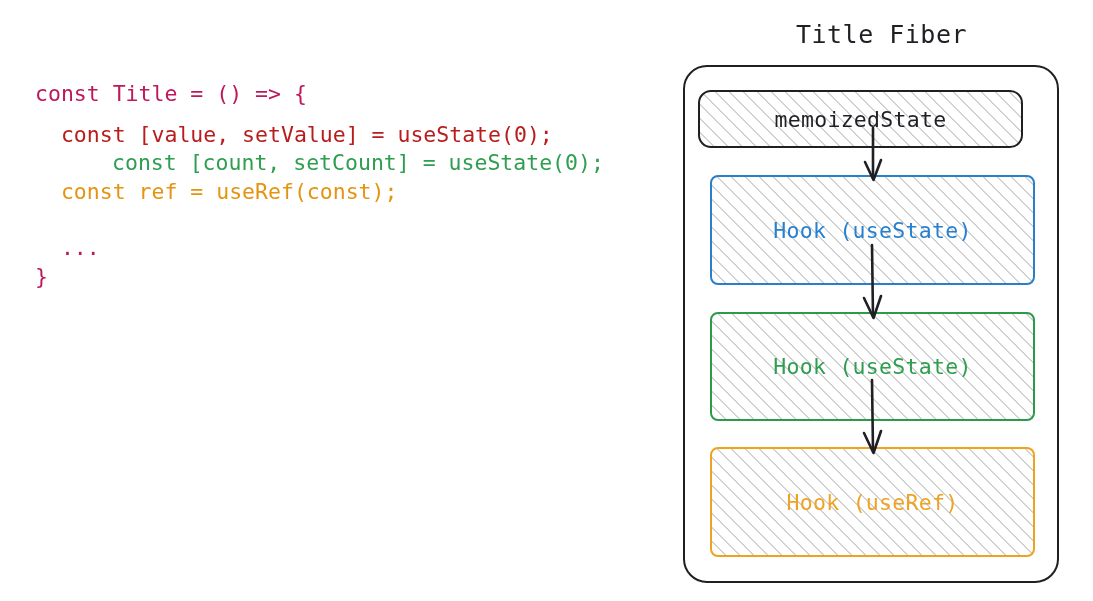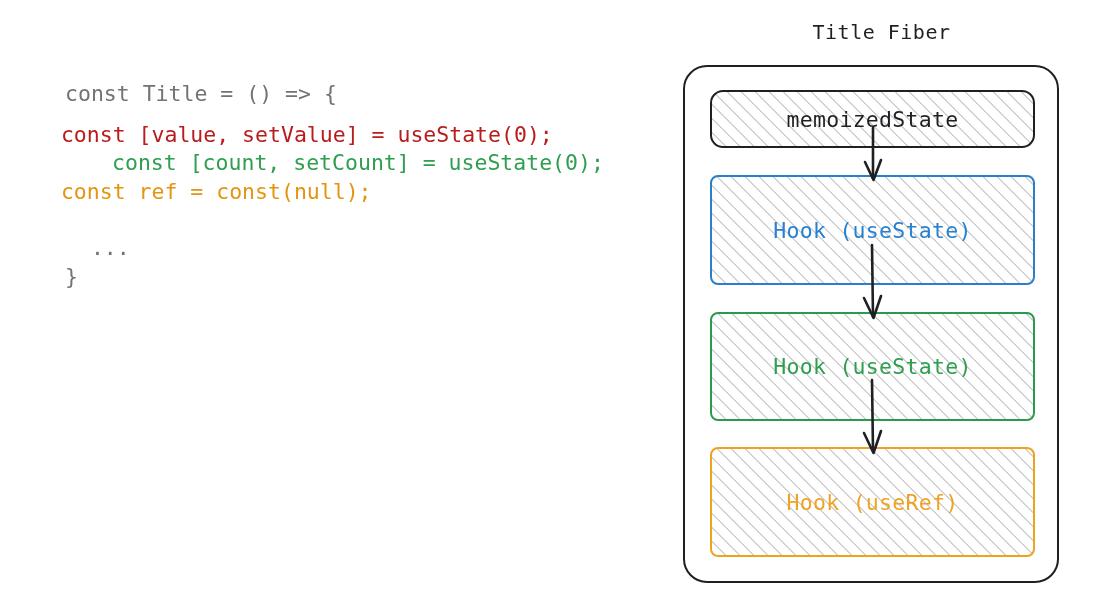--- a/index.html
+++ b/index.html
@@ -23,42 +23,42 @@
     width: 620px;
   }
   .code-line {
     font-family: "DejaVu Sans Mono", "Liberation Mono", monospace;
     font-size: 21.5px;
     line-height: 28.5px;
     white-space: pre;
     letter-spacing: 0px;
     color: #1f2023;
   }
-  .c-dark   { color: #737373; margin-left: 30px; }
+  .c-dark   { color: #be185d; }
   .c-blue   { color: #b91c1c; margin-top: 12px; }
   .c-green  { color: #2e9e4f; text-align: center; }
   .c-orange { color: #e49411; }
   .code-spacer { height: 28px; }
 
   
   #diagram {
     position: absolute;
     left: 670px;
     top: 0;
     width: 423px;
     height: 601px;
   }
   #diagram-title {
     position: absolute;
     left: 0;
     top: 20px;
     width: 423px;
     text-align: center;
     font-family: "DejaVu Sans Mono", "Liberation Mono", monospace;
-    font-size: 20px;
+    font-size: 25px;
     color: #1f2023;
     letter-spacing: 0.5px;
   }
 
   .fiber-container {
     position: absolute;
     left: 13px;
     top: 65px;
     width: 376px;
     height: 518px;
@@ -87,21 +87,21 @@
   .hatch-box .box-label {
     font-family: "DejaVu Sans Mono", "Liberation Mono", monospace;
     font-size: 21.5px;
     letter-spacing: 0.3px;
     position: relative;
     z-index: 2;
   }
 
   
   #box-memoized {
-    left: 40px; top: 90px; width: 325px; height: 58px;
+    left: 28px; top: 90px; width: 325px; height: 58px;
     border: 2.6px solid #1f2023;
     border-radius: 13px;
   }
   #box-memoized .box-label { color: #1f2023; }
 
   #box-hook-usestate-1 {
     left: 40px; top: 175px; width: 325px; height: 110px;
     border: 2.8px solid #2a7fc9;
   }
   #box-hook-usestate-1 .box-label { color: #2681d0; }
@@ -126,21 +126,21 @@
     overflow: visible;
   }
 </style>
 </head>
 <body>
 
 <div id="code-panel">
   <div class="code-line c-dark">const Title = () =&gt; {</div>
   <div class="code-line c-blue">  const [value, setValue] = useState(0);</div>
   <div class="code-line c-green">  const [count, setCount] = useState(0);</div>
-  <div class="code-line c-orange">  const ref = const(null);</div>
+  <div class="code-line c-orange">  const ref = useRef(const);</div>
   <div class="code-line c-dark code-spacer"></div>
   <div class="code-line c-dark">  ...</div>
   <div class="code-line c-dark">}</div>
 </div>
 
 <div id="diagram">
 
   <div id="diagram-title">Title Fiber</div>
 
   <div class="fiber-container"></div>

